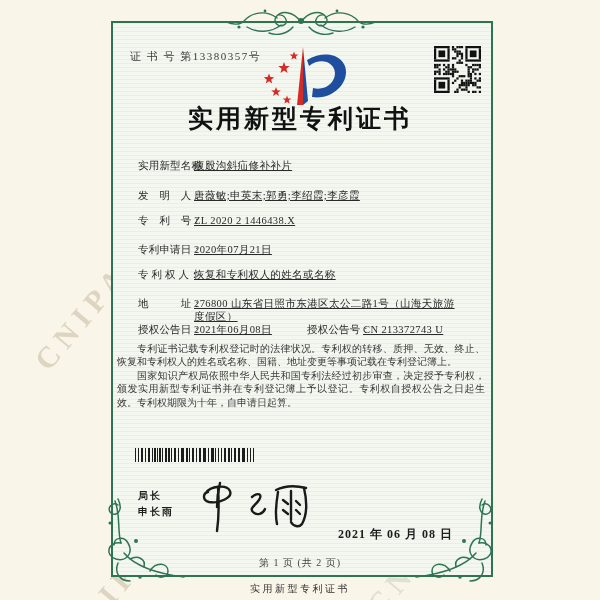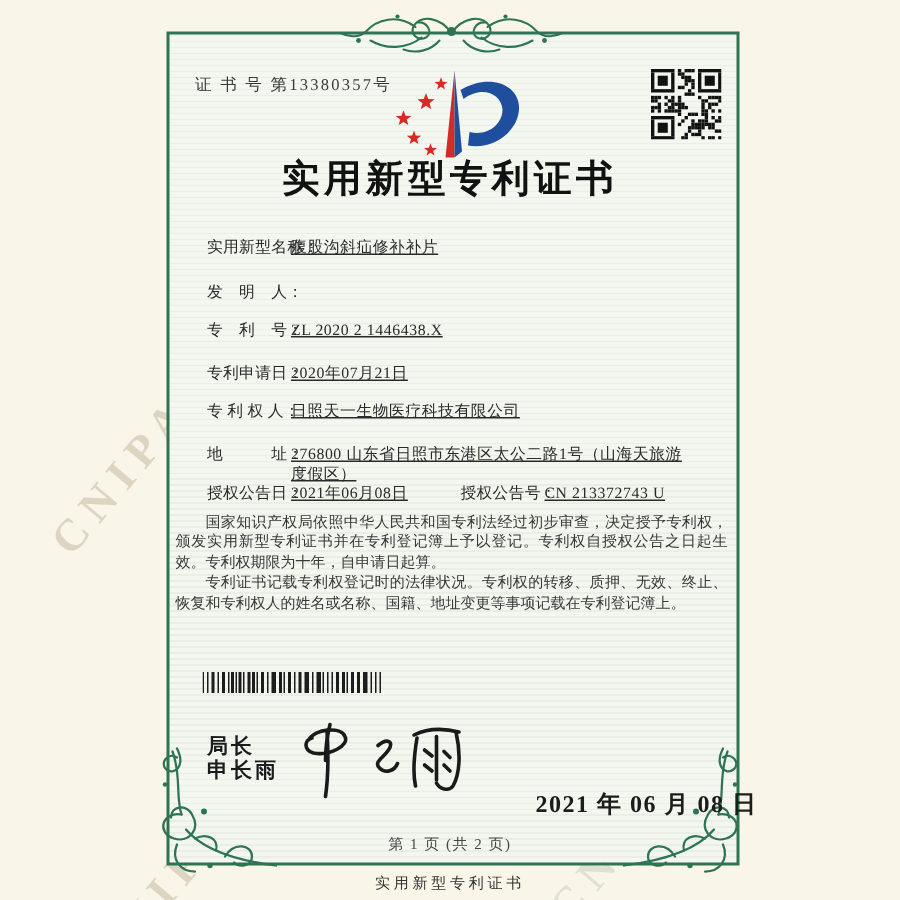--- a/index.html
+++ b/index.html
@@ -28,25 +28,25 @@
   .r5{top:297px}.r5 .val{width:262px;}
   .r6{top:323px}
   .r6 .val-a{width:113px;flex:none;}
   
   .legal{position:absolute;left:117px;top:342px;width:368px;font-size:10px;
          line-height:13.4px;text-align:justify;color:#383838;}
   .legal p{margin:0;text-indent:2em;}
   
   .barcode{position:absolute;left:135px;top:448px;width:122px;height:14px;}
   
-  .director{position:absolute;left:138px;font-size:14px;font-weight:bold;
+  .director{position:absolute;left:138px;font-size:10px;font-weight:bold;
             font-family:"Liberation Sans","DejaVu Sans",sans-serif;color:#1c1c1c;letter-spacing:2px;}
   .d1{top:489px}.d2{top:505px}
   .sig{position:absolute;left:196px;top:477px;width:118px;height:62px;}
-  .date{position:absolute;left:357px;top:526px;font-size:16px;font-weight:bold;
+  .date{position:absolute;left:338px;top:526px;font-size:12px;font-weight:bold;
         letter-spacing:1px;color:#1c1c1c;}
   .pageinfo{position:absolute;left:111px;top:556px;width:378px;text-align:center;
             font-size:10px;color:#454545;letter-spacing:1px;}
   .footnote{position:absolute;left:111px;top:582px;width:378px;text-align:center;
             font-size:10px;color:#333;letter-spacing:2.5px;}
   
   .orn{position:absolute;pointer-events:none;}
   .orn-top{left:225px;top:3px;width:152px;height:38px;}
   .orn-bl{left:90px;top:497px;width:96px;height:95px;}
   .orn-br{left:414px;top:497px;width:96px;height:95px;transform:scaleX(-1);}
@@ -258,47 +258,48 @@
   </svg>
 
 <div class="title">实用新型专利证书</div>
 
 <div class="row r0">
   <span class="lab">实用新型名称：</span>
   <span class="val">腹股沟斜疝修补补片</span>
 </div>
 <div class="row r1">
   <span class="lab">发　明　人：</span>
+  <span class="val">唐薇敏;申英末;郭勇;李绍霞;李彦霞</span>
 </div>
 <div class="row r2">
   <span class="lab">专　利　号：</span>
   <span class="val">ZL 2020 2 1446438.X</span>
 </div>
 <div class="row r3">
   <span class="lab">专利申请日：</span>
   <span class="val">2020年07月21日</span>
 </div>
 <div class="row r4">
   <span class="lab">专 利 权 人：</span>
-  <span class="val">日照天一生物医疗科技有限公司</span>
+  <span class="val">恢复和专利权人的姓名或名称</span>
 </div>
 <div class="row r5">
   <span class="lab">地　　　址：</span>
   <span class="val">276800 山东省日照市东港区太公二路1号（山海天旅游度假区）</span>
 </div>
 <div class="row r6">
   <span class="lab">授权公告日：</span>
   <span class="val val-a">2021年06月08日</span>
   <span class="lab">授权公告号：</span>
   <span class="val">CN 213372743 U</span>
 </div>
 
 <div class="legal">
+  <p>专利证书记载专利权登记时的法律状况。专利权的转移、质押、无效、终止、恢复和专利权人的姓名或名称、国籍、地址变更等事项记载在专利登记簿上。</p>
   <p>国家知识产权局依照中华人民共和国专利法经过初步审查，决定授予专利权，颁发实用新型专利证书并在专利登记簿上予以登记。专利权自授权公告之日起生效。专利权期限为十年，自申请日起算。</p>
-  <p>专利证书记载专利权登记时的法律状况。专利权的转移、质押、无效、终止、恢复和专利权人的姓名或名称、国籍、地址变更等事项记载在专利登记簿上。</p>
 </div>
 
 <svg class="barcode" id="barcode-svg" viewBox="0 0 122 14" preserveAspectRatio="none">
     <rect x="0" y="0" width="1" height="14" fill="#1c1c1c"></rect>
     <rect x="3" y="0" width="1" height="14" fill="#1c1c1c"></rect>
     <rect x="6" y="0" width="2" height="14" fill="#1c1c1c"></rect>
     <rect x="10" y="0" width="1" height="14" fill="#1c1c1c"></rect>
     <rect x="13" y="0" width="2" height="14" fill="#1c1c1c"></rect>
     <rect x="17" y="0" width="1" height="14" fill="#1c1c1c"></rect>
     <rect x="19" y="0" width="2" height="14" fill="#1c1c1c"></rect>

